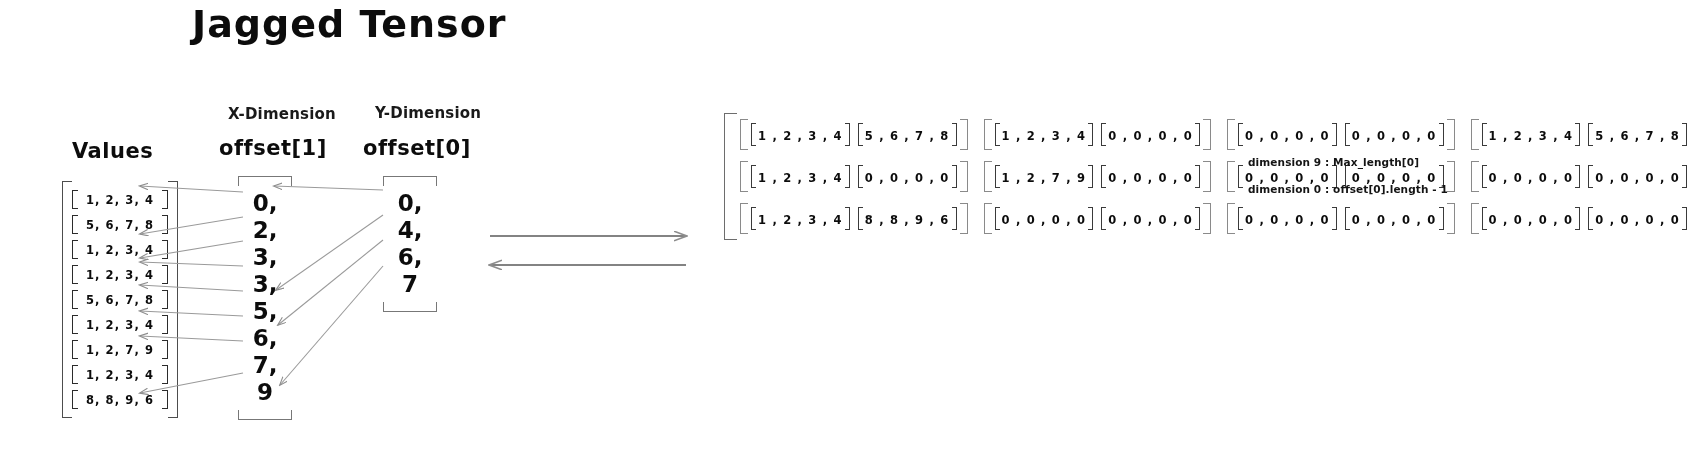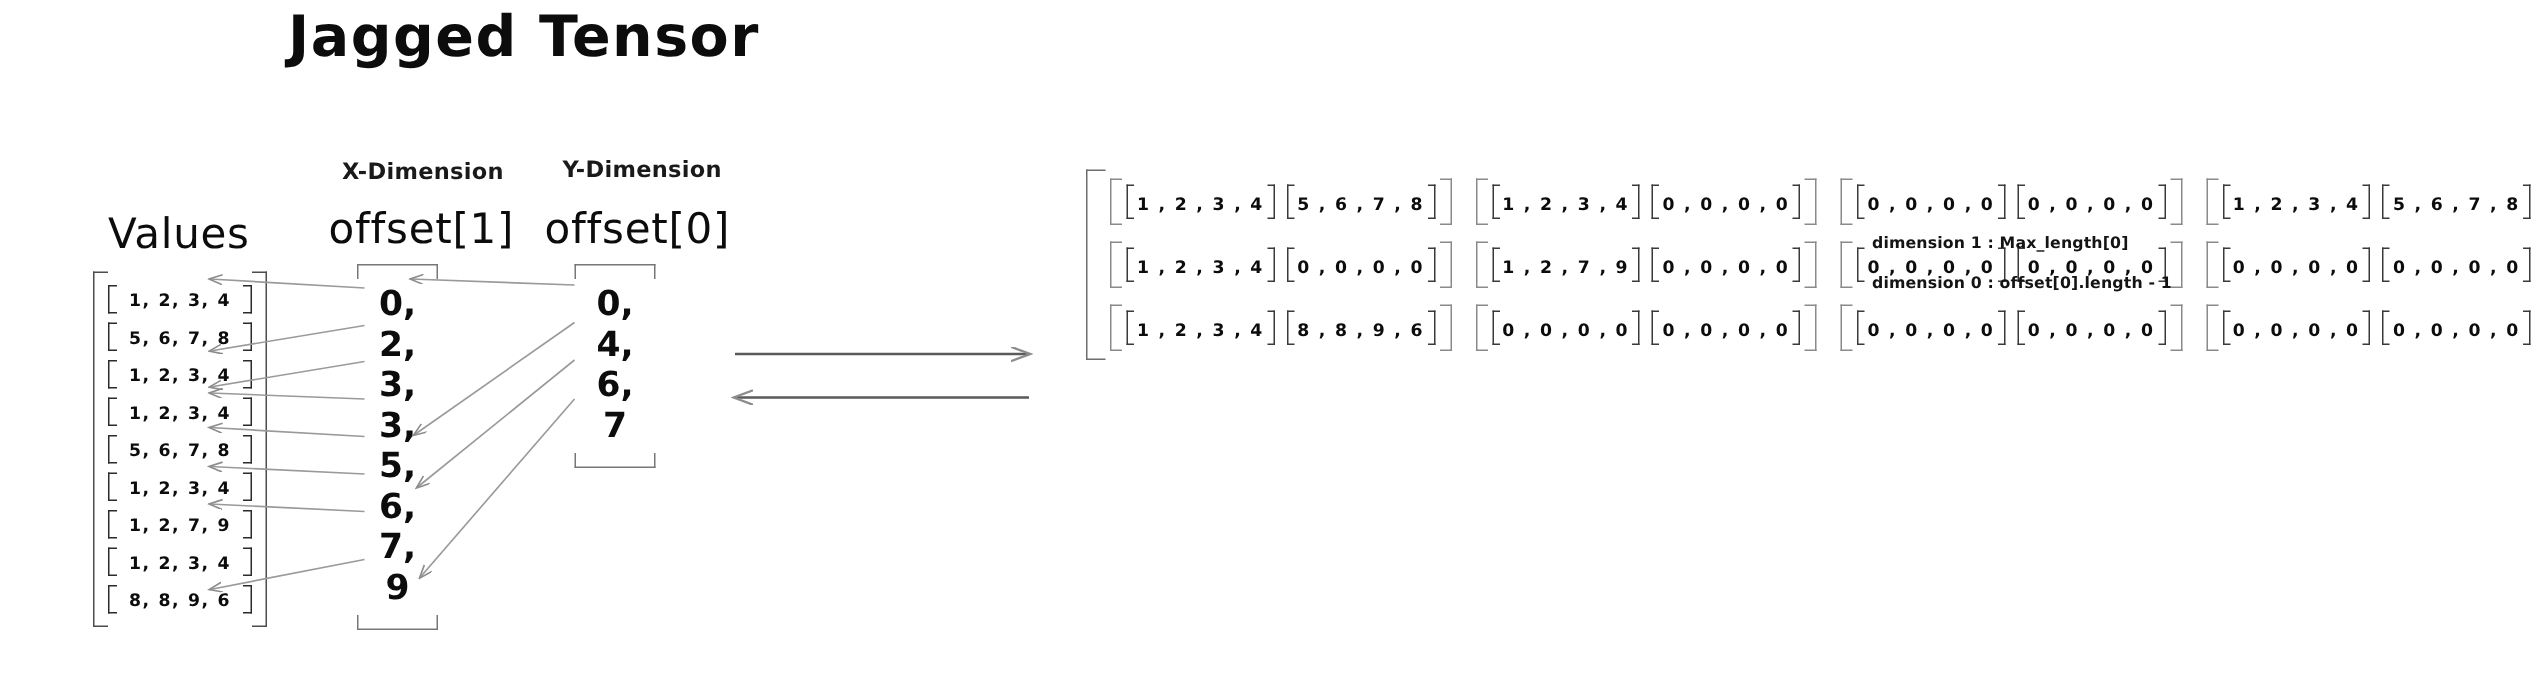--- a/index.html
+++ b/index.html
@@ -25,22 +25,22 @@
   .big-title {
     font-family: "DejaVu Sans", sans-serif;
     font-size: 38px;
     font-weight: 700;
     letter-spacing: 1px;
     color: #0c0c0c;
     white-space: nowrap;
   }
   .col-title {
     font-family: "DejaVu Sans", sans-serif;
-    font-size: 28px;
-    font-weight: 400;
+    font-size: 21px;
+    font-weight: 700;
     letter-spacing: 0.5px;
     color: #0c0c0c;
     white-space: nowrap;
   }
   .micro-title {
     font-family: "DejaVu Sans", sans-serif;
     font-size: 15px;
     font-weight: 600;
     letter-spacing: 0.2px;
     color: #1a1a1a;
@@ -381,21 +381,21 @@
             <span class="cb l"></span>
             <div class="d-vec"><span class="vb l"></span><span class="nums">0 , 0 , 0 , 0</span><span class="vb r"></span></div>
             <div class="d-vec"><span class="vb l"></span><span class="nums">0 , 0 , 0 , 0</span><span class="vb r"></span></div>
             <span class="cb r"></span>
           </div>
         </div>
       </div>
   </div>
 
   <div class="legend" id="legend">
-      <div class="legend-line">dimension 1  : Max_length[0]</div>
+      <div class="legend-line">dimension 9  : Max_length[0]</div>
       <div class="legend-line">dimension 0 : offset[0].length - 1</div>
     </div>
 
   <svg class="overlay" viewBox="0 0 1689 451">
     <defs>
       <marker id="ah" markerWidth="9" markerHeight="9" refX="7.5" refY="3" orient="auto" markerUnits="strokeWidth">
         <path d="M0,0 L8,3 L0,6" fill="none" stroke="#8d8d8d" stroke-width="1"></path>
       </marker>
     </defs>
     <g stroke="#9a9a9a" stroke-width="1.1" fill="none" marker-end="url(#ah)">

